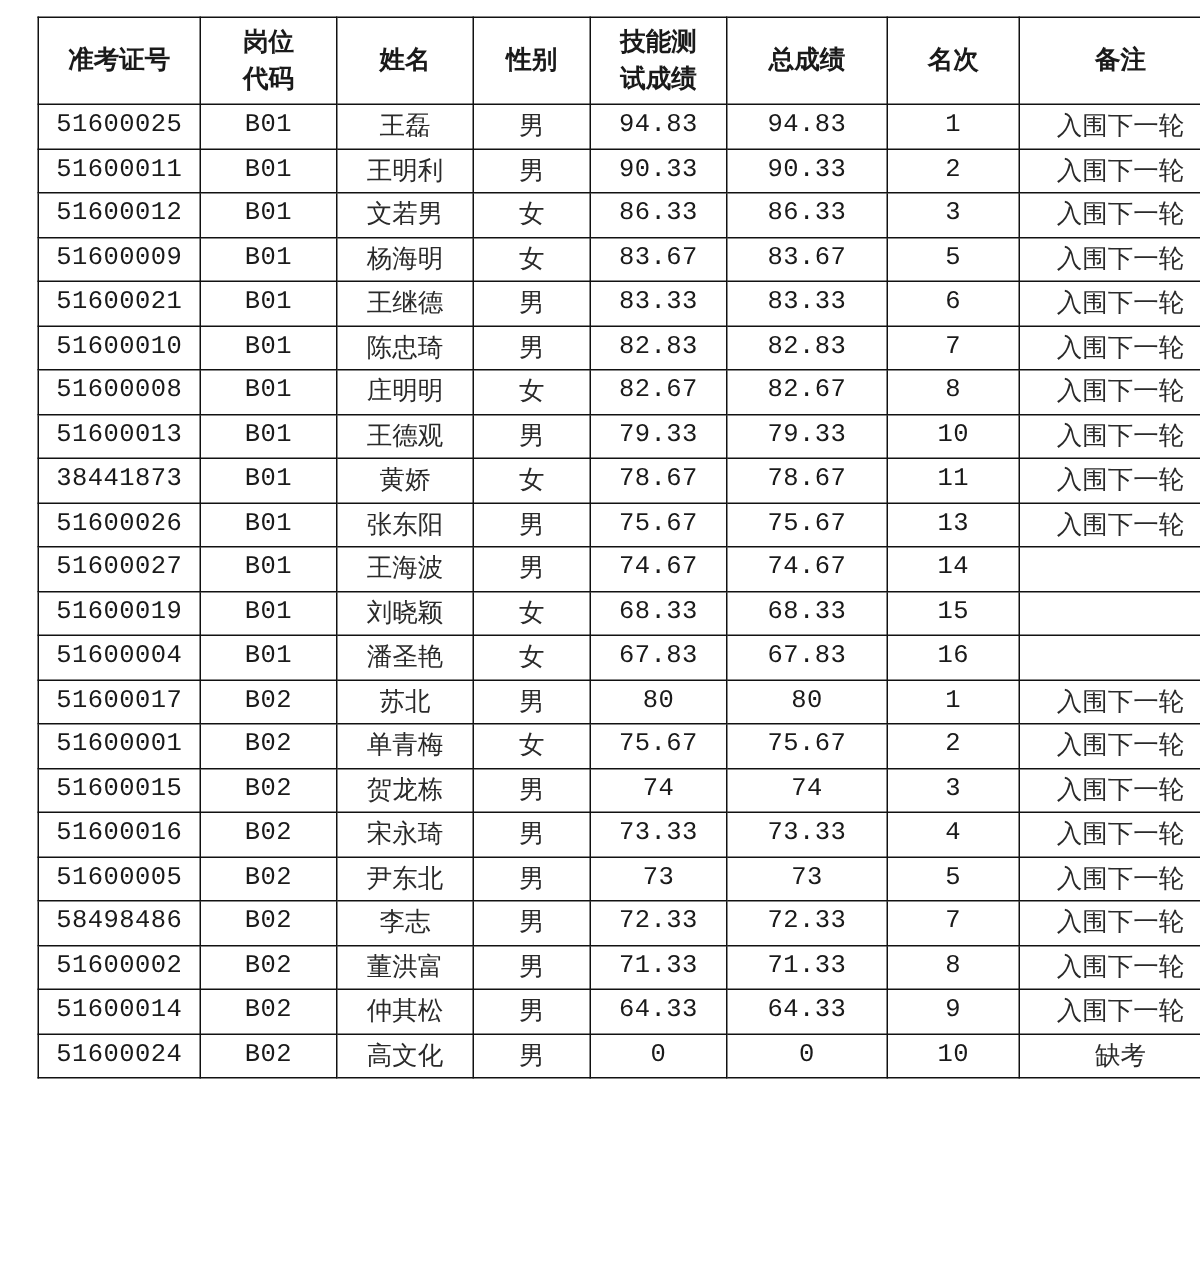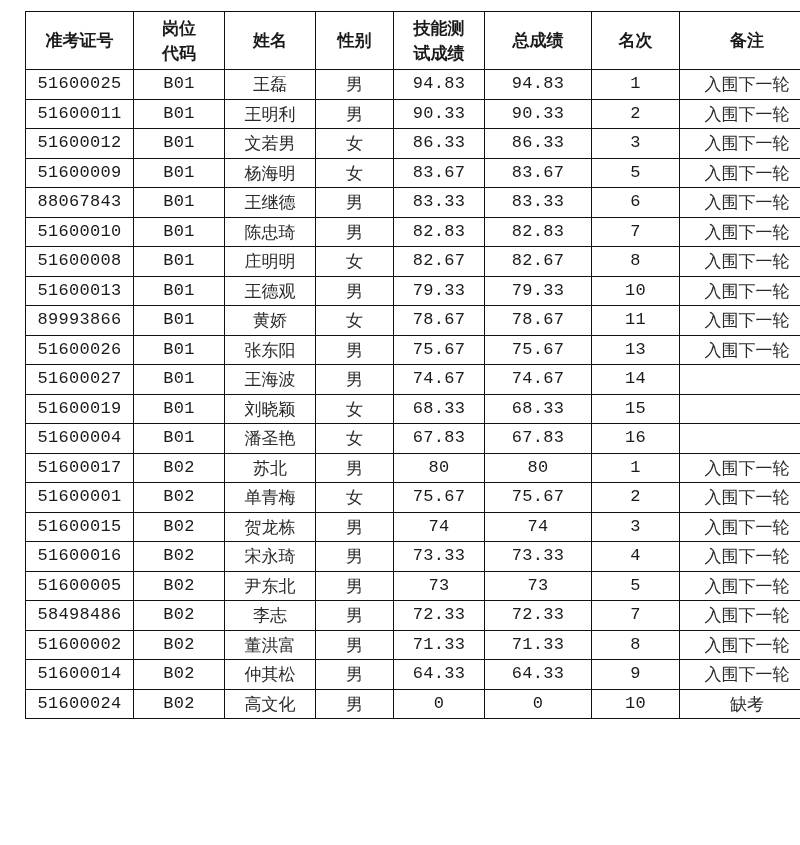--- a/index.html
+++ b/index.html
@@ -136,21 +136,21 @@
         <td class="num">51600009</td>
         <td class="num">B01</td>
         <td class="cjk">杨海明</td>
         <td class="cjk">女</td>
         <td class="num">83.67</td>
         <td class="num">83.67</td>
         <td class="num">5</td>
         <td class="cjk">入围下一轮</td>
       </tr>
       <tr>
-        <td class="num">88067843</td>
+        <td class="num">51600021</td>
         <td class="num">B01</td>
         <td class="cjk">王继德</td>
         <td class="cjk">男</td>
         <td class="num">83.33</td>
         <td class="num">83.33</td>
         <td class="num">6</td>
         <td class="cjk">入围下一轮</td>
       </tr>
       <tr>
         <td class="num">51600010</td>
@@ -176,21 +176,21 @@
         <td class="num">51600013</td>
         <td class="num">B01</td>
         <td class="cjk">王德观</td>
         <td class="cjk">男</td>
         <td class="num">79.33</td>
         <td class="num">79.33</td>
         <td class="num">10</td>
         <td class="cjk">入围下一轮</td>
       </tr>
       <tr>
-        <td class="num">89993866</td>
+        <td class="num">38441873</td>
         <td class="num">B01</td>
         <td class="cjk">黄娇</td>
         <td class="cjk">女</td>
         <td class="num">78.67</td>
         <td class="num">78.67</td>
         <td class="num">11</td>
         <td class="cjk">入围下一轮</td>
       </tr>
       <tr>
         <td class="num">51600026</td>

